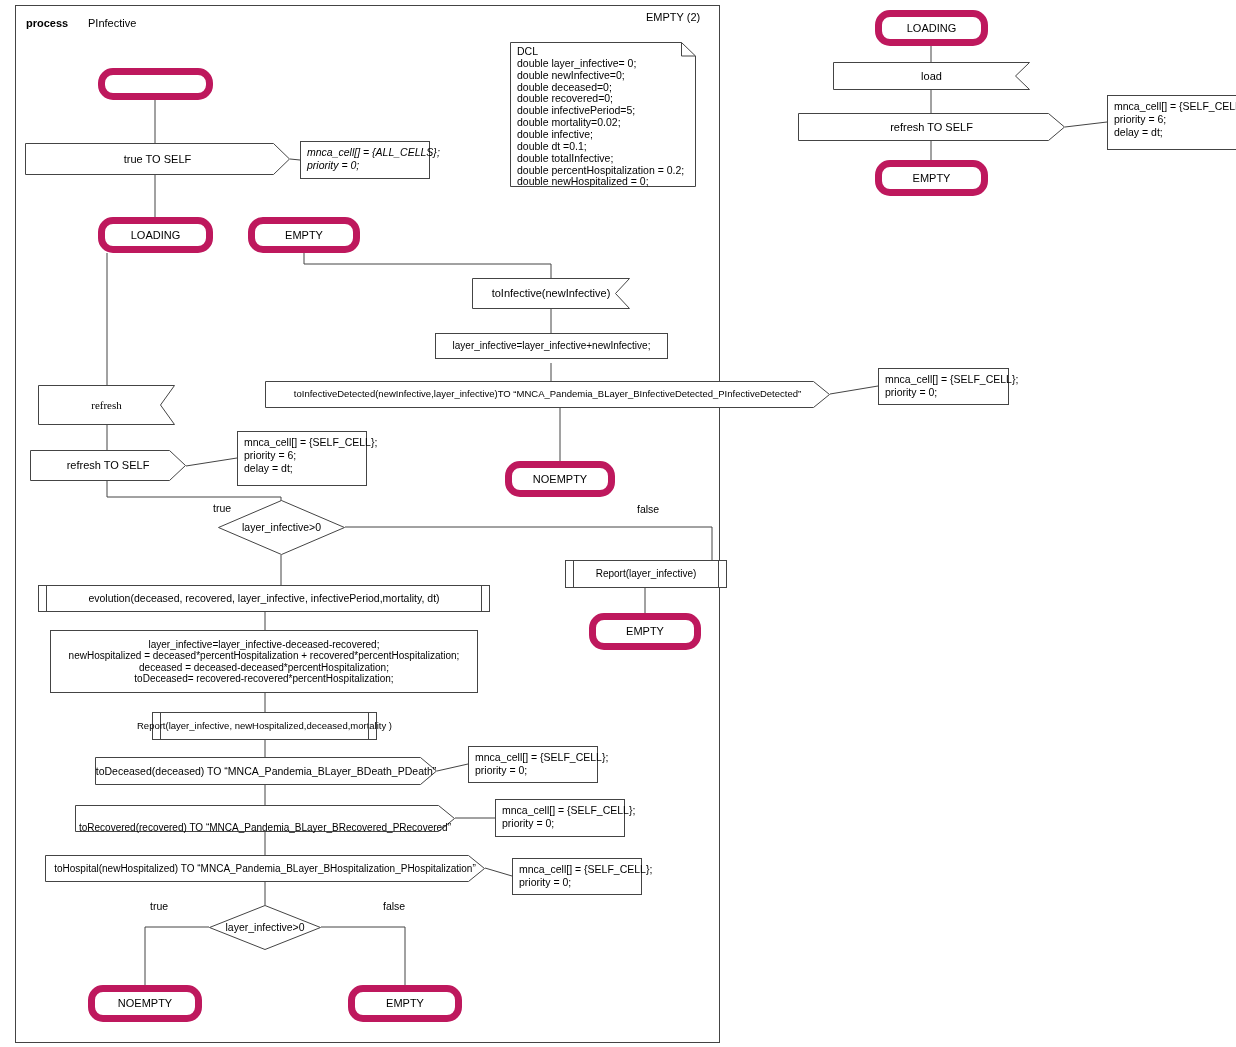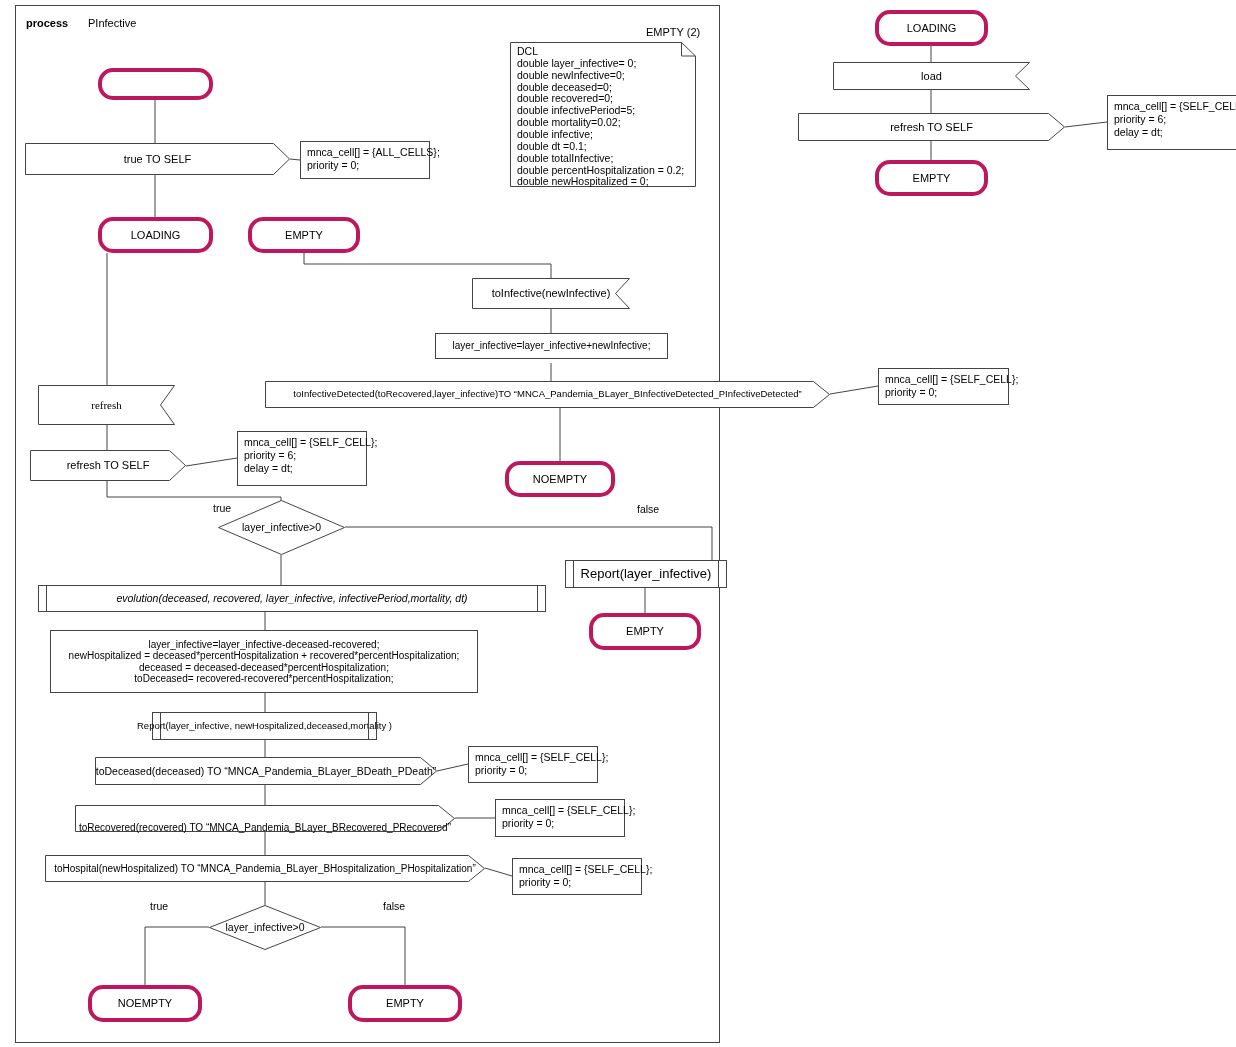--- a/index.html
+++ b/index.html
@@ -5,21 +5,21 @@
   * { box-sizing: border-box; margin: 0; padding: 0; }
   html,body { background:#fff; }
   body { font-family: "Liberation Sans", sans-serif; color:#000; }
   #canvas { position:relative; width:1236px; height:1047px; background:#fff; overflow:hidden; }
   #wires { position:absolute; left:0; top:0; width:1236px; height:1047px; z-index:0; }
   .frame { position:absolute; border:1px solid #444; background:transparent; z-index:0; }
   .node { position:absolute; z-index:1; display:flex; align-items:center; justify-content:center;
           text-align:center; font-size:11px; line-height:1.15; }
   .node .lbl { position:relative; z-index:2; white-space:nowrap; }
   .node svg.shape { position:absolute; left:0; top:0; z-index:1; }
-  .shape-state { border:4px solid #be185d; border-radius:15px; background:#fff; }
+  .shape-state { border:7px solid #be185d; border-radius:15px; background:#fff; }
   .shape-task  { border:1px solid #444; background:#fff; }
   .shape-proc  { border:1px solid #444; background:#fff; }
   .shape-proc::before, .shape-proc::after { content:""; position:absolute; top:0; bottom:0; width:1px; background:#444; z-index:2; }
   .shape-proc::before { left:7px; } .shape-proc::after { right:7px; }
   .shape-comment { border:1px solid #444; background:#fff; align-items:flex-start; justify-content:flex-start;
                    text-align:left; font-size:10.5px; padding:4px 6px; line-height:1.24; }
   .shape-dcl { align-items:flex-start; justify-content:flex-start; text-align:left;
                font-size:10.5px; padding:4px 7px; line-height:1.13; }
   .shape-dcl .lines { position:relative; z-index:2; }
   .wrap .lbl { white-space:normal; }
@@ -63,21 +63,21 @@
       <polyline points="931,46 931,62" fill="none" stroke="#444" stroke-width="1"></polyline>
       <polyline points="931,90 931,113" fill="none" stroke="#444" stroke-width="1"></polyline>
       <polyline points="931,141 931,160" fill="none" stroke="#444" stroke-width="1"></polyline>
       <polyline points="1065,127 1107,122" fill="none" stroke="#444" stroke-width="1"></polyline>
     </svg>
 
   <div class="frame" style="left:15px;top:5px;width:705px;height:1038px;"></div>
 
   <span class="txt bold" style="left:26px;top:17px;">process</span>
   <span class="txt" style="left:88px;top:17px;">PInfective</span>
-  <span class="txt" style="left:646px;top:26px;">EMPTY (2)</span>
+  <span class="txt" style="left:646px;top:11px;">EMPTY (2)</span>
 
 
   <div class="node shape-dcl" style="left:510px;top:42px;width:186px;height:145px;">
       <svg class="shape" width="186" height="145">
         <path d="M0.5,0.5 L171.5,0.5 L185.5,14 L185.5,144.5 L0.5,144.5 Z" fill="#fff" stroke="#444" stroke-width="1"></path>
         <path d="M171.5,0.5 L171.5,14 L185.5,14" fill="none" stroke="#444" stroke-width="1"></path>
       </svg>
     <div class="lines">
         <div>DCL</div>
         <div>double layer_infective= 0;</div>
@@ -95,21 +95,21 @@
   </div>
 
   <div class="node shape-state" style="left:98px;top:68px;width:115px;height:32px;"></div>
 
   <div class="node" style="left:25px;top:143px;width:265px;height:32px;">
       <svg class="shape" width="265" height="32">
         <path d="M0.5,0.5 L248.5,0.5 L264.5,16 L248.5,31.5 L0.5,31.5 Z" fill="#fff" stroke="#444" stroke-width="1"></path>
       </svg>
     <span class="lbl">true TO SELF</span>
   </div>
-  <div class="node shape-comment" style="left:300px;top:141px;width:130px;height:38px;">
+  <div class="node shape-comment" style="left:300px;top:141px;width:130px;height:38px;font-style:italic;">
     <div class="lines">
         <div>mnca_cell[] = {ALL_CELLS};</div>
         <div>priority = 0;</div>
       </div>
   </div>
 
   <div class="node shape-state" style="left:98px;top:217px;width:115px;height:36px;">
     <span class="lbl">LOADING</span>
   </div>
   <div class="node shape-state" style="left:248px;top:217px;width:112px;height:36px;">
@@ -122,21 +122,21 @@
       </svg>
     <span class="lbl">toInfective(newInfective)</span>
   </div>
   <div class="node shape-task" style="left:435px;top:333px;width:233px;height:26px;font-size:10px;">
     <span class="lbl">layer_infective=layer_infective+newInfective;</span>
   </div>
   <div class="node" style="left:265px;top:381px;width:565px;height:27px;font-size:9.5px;">
       <svg class="shape" width="565" height="27">
         <path d="M0.5,0.5 L548.5,0.5 L564.5,13.5 L548.5,26.5 L0.5,26.5 Z" fill="#fff" stroke="#444" stroke-width="1"></path>
       </svg>
-    <span class="lbl">toInfectiveDetected(toRecovered,layer_infective)TO “MNCA_Pandemia_BLayer_BInfectiveDetected_PInfectiveDetected”</span>
+    <span class="lbl">toInfectiveDetected(newInfective,layer_infective)TO “MNCA_Pandemia_BLayer_BInfectiveDetected_PInfectiveDetected”</span>
   </div>
   <div class="node shape-comment" style="left:878px;top:368px;width:131px;height:37px;">
     <div class="lines">
         <div>mnca_cell[] = {SELF_CELL};</div>
         <div>priority = 0;</div>
       </div>
   </div>
   <div class="node shape-state" style="left:505px;top:461px;width:110px;height:36px;">
     <span class="lbl">NOEMPTY</span>
   </div>
@@ -163,21 +163,21 @@
 
   <div class="node" style="left:218px;top:500px;width:127px;height:55px;font-size:10.5px;">
       <svg class="shape" width="127" height="55">
         <path d="M63.5,0.5 L126.5,27.5 L63.5,54.5 L0.5,27.5 Z" fill="#fff" stroke="#444" stroke-width="1"></path>
       </svg>
     <span class="lbl">layer_infective&gt;0</span>
   </div>
   <span class="txt" style="left:213px;top:502px;font-size:10.5px;">true</span>
   <span class="txt" style="left:637px;top:503px;font-size:10.5px;">false</span>
 
-  <div class="node shape-proc" style="left:38px;top:585px;width:508px;height:27px;font-size:10.5px;font-style:italic;">
+  <div class="node shape-proc" style="left:38px;top:585px;width:452px;height:27px;font-size:10.5px;">
     <span class="lbl">evolution(deceased, recovered, layer_infective, infectivePeriod,mortality, dt)</span>
   </div>
   <div class="node shape-task center-lines" style="left:50px;top:630px;width:428px;height:63px;font-size:10px;">
     <div class="lines">
         <div>layer_infective=layer_infective-deceased-recovered;</div>
         <div>newHospitalized = deceased*percentHospitalization + recovered*percentHospitalization;</div>
         <div>deceased = deceased-deceased*percentHospitalization;</div>
         <div>toDeceased= recovered-recovered*percentHospitalization;</div>
       </div>
   </div>
@@ -233,21 +233,21 @@
   <span class="txt" style="left:150px;top:900px;font-size:10.5px;">true</span>
   <span class="txt" style="left:383px;top:900px;font-size:10.5px;">false</span>
 
   <div class="node shape-state" style="left:88px;top:985px;width:114px;height:37px;">
     <span class="lbl">NOEMPTY</span>
   </div>
   <div class="node shape-state" style="left:348px;top:985px;width:114px;height:37px;">
     <span class="lbl">EMPTY</span>
   </div>
 
-  <div class="node shape-proc" style="left:565px;top:560px;width:162px;height:28px;font-size:13px;">
+  <div class="node shape-proc" style="left:565px;top:560px;width:162px;height:28px;font-size:10px;">
     <span class="lbl">Report(layer_infective)</span>
   </div>
   <div class="node shape-state" style="left:589px;top:613px;width:112px;height:37px;">
     <span class="lbl">EMPTY</span>
   </div>
 
   <div class="node shape-state" style="left:875px;top:10px;width:113px;height:36px;">
     <span class="lbl">LOADING</span>
   </div>
   <div class="node" style="left:833px;top:62px;width:197px;height:28px;">

